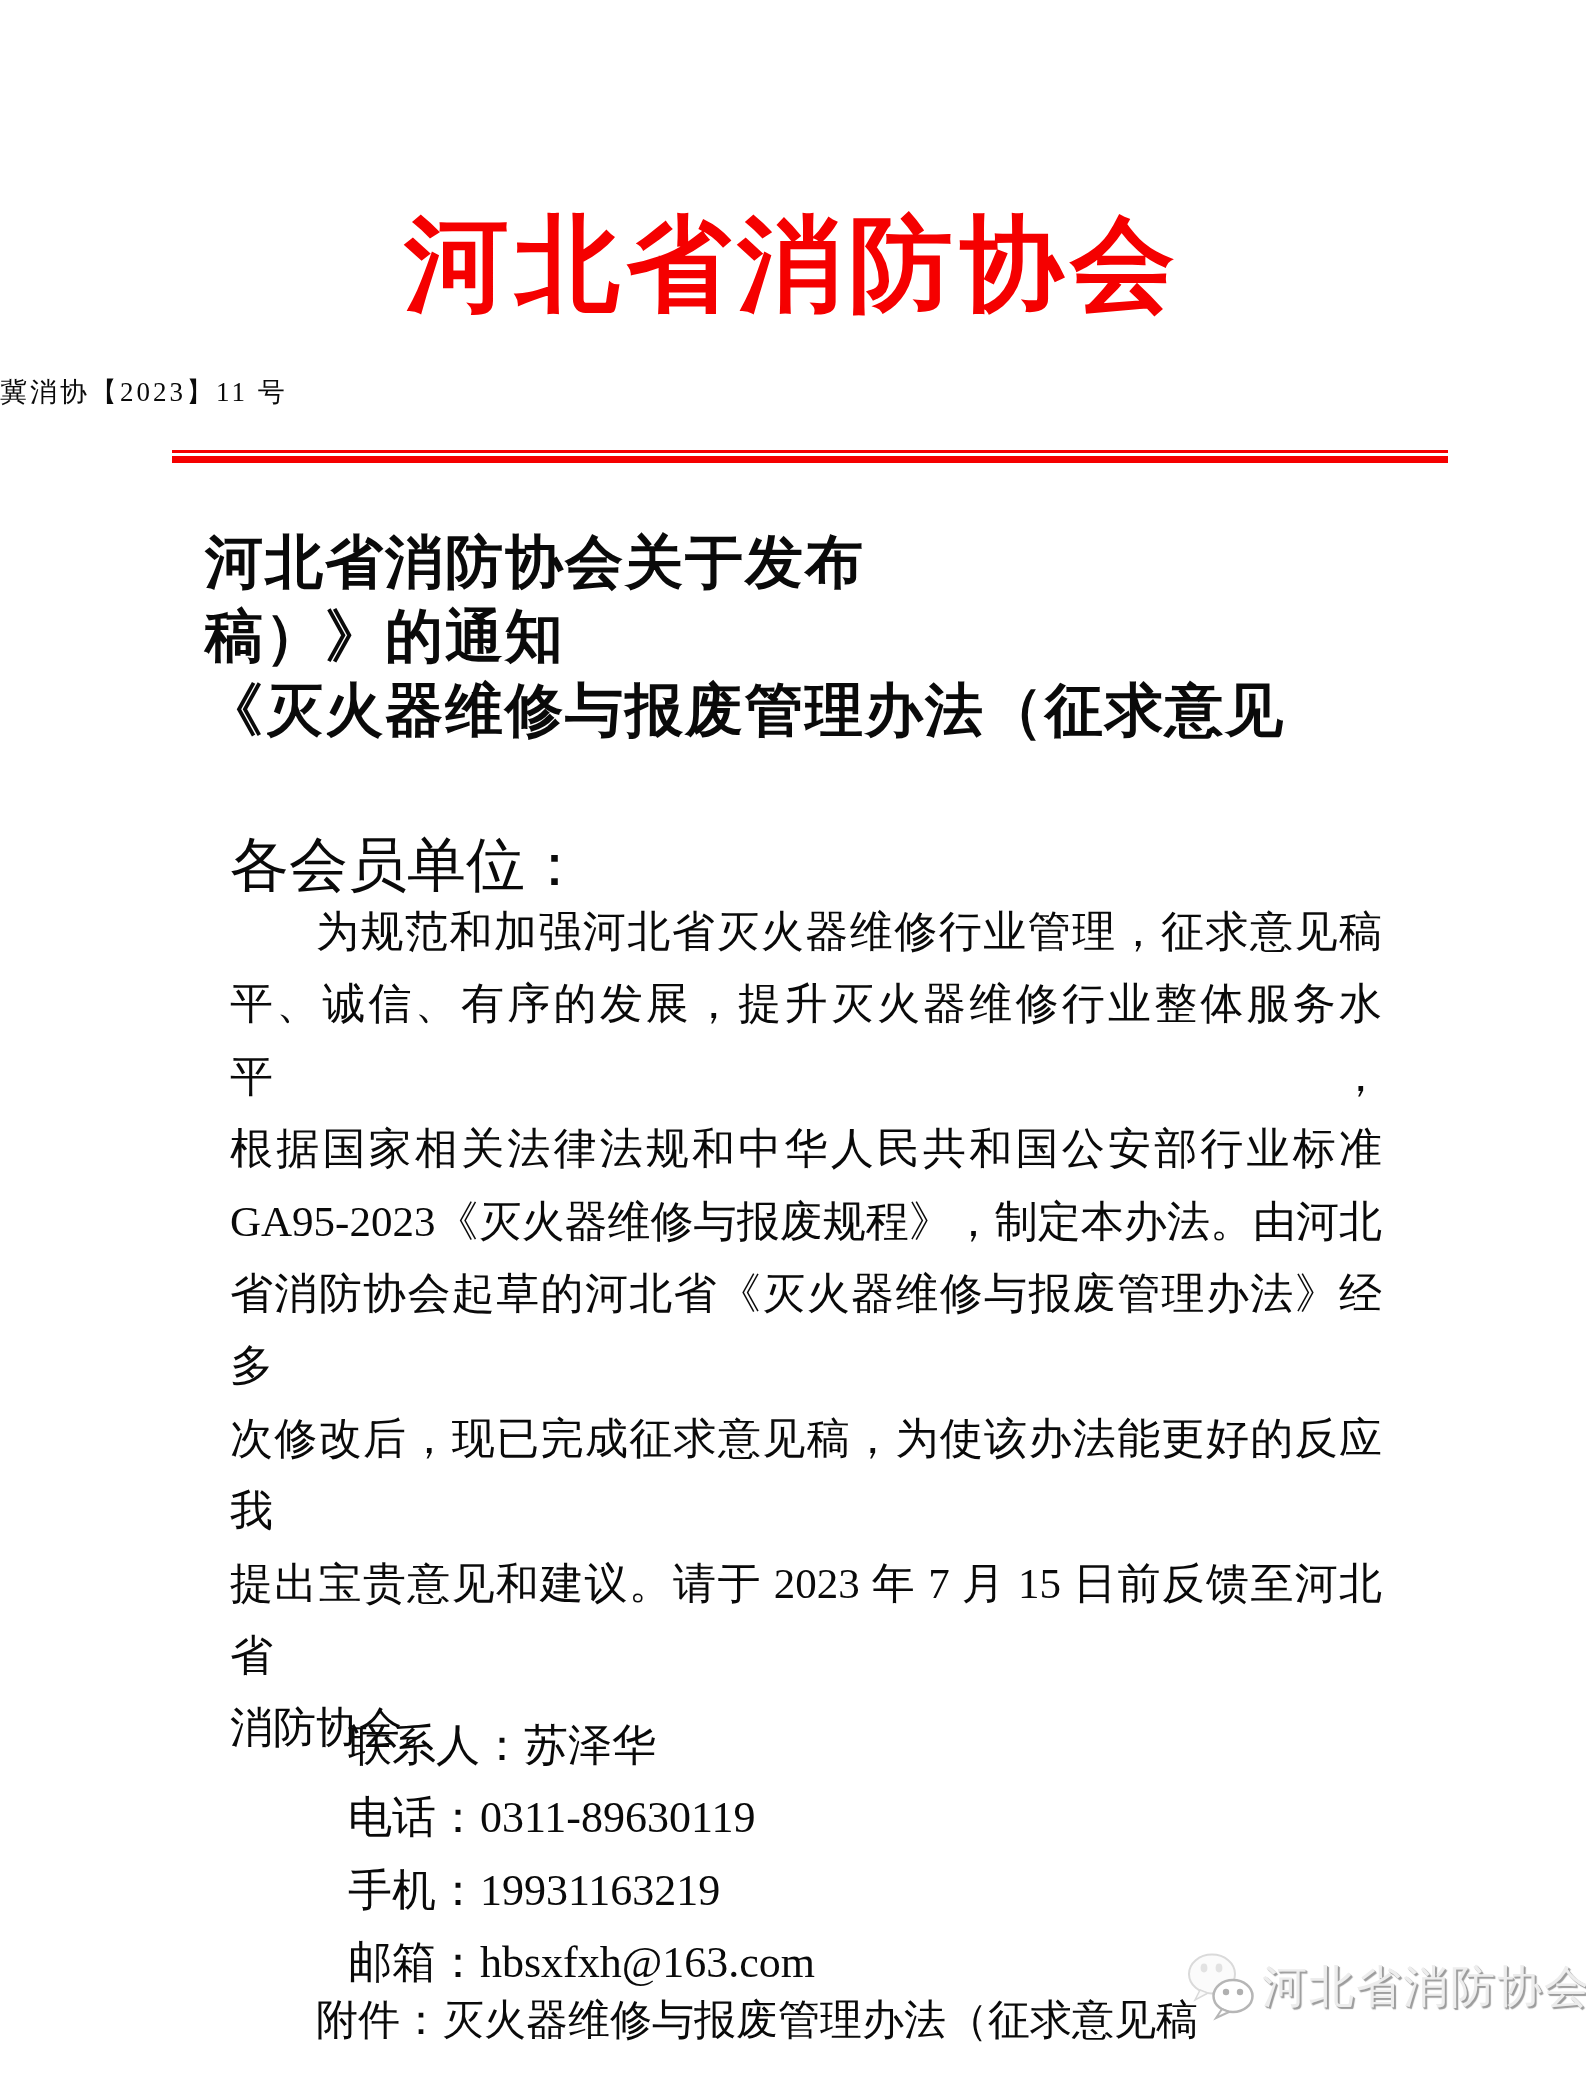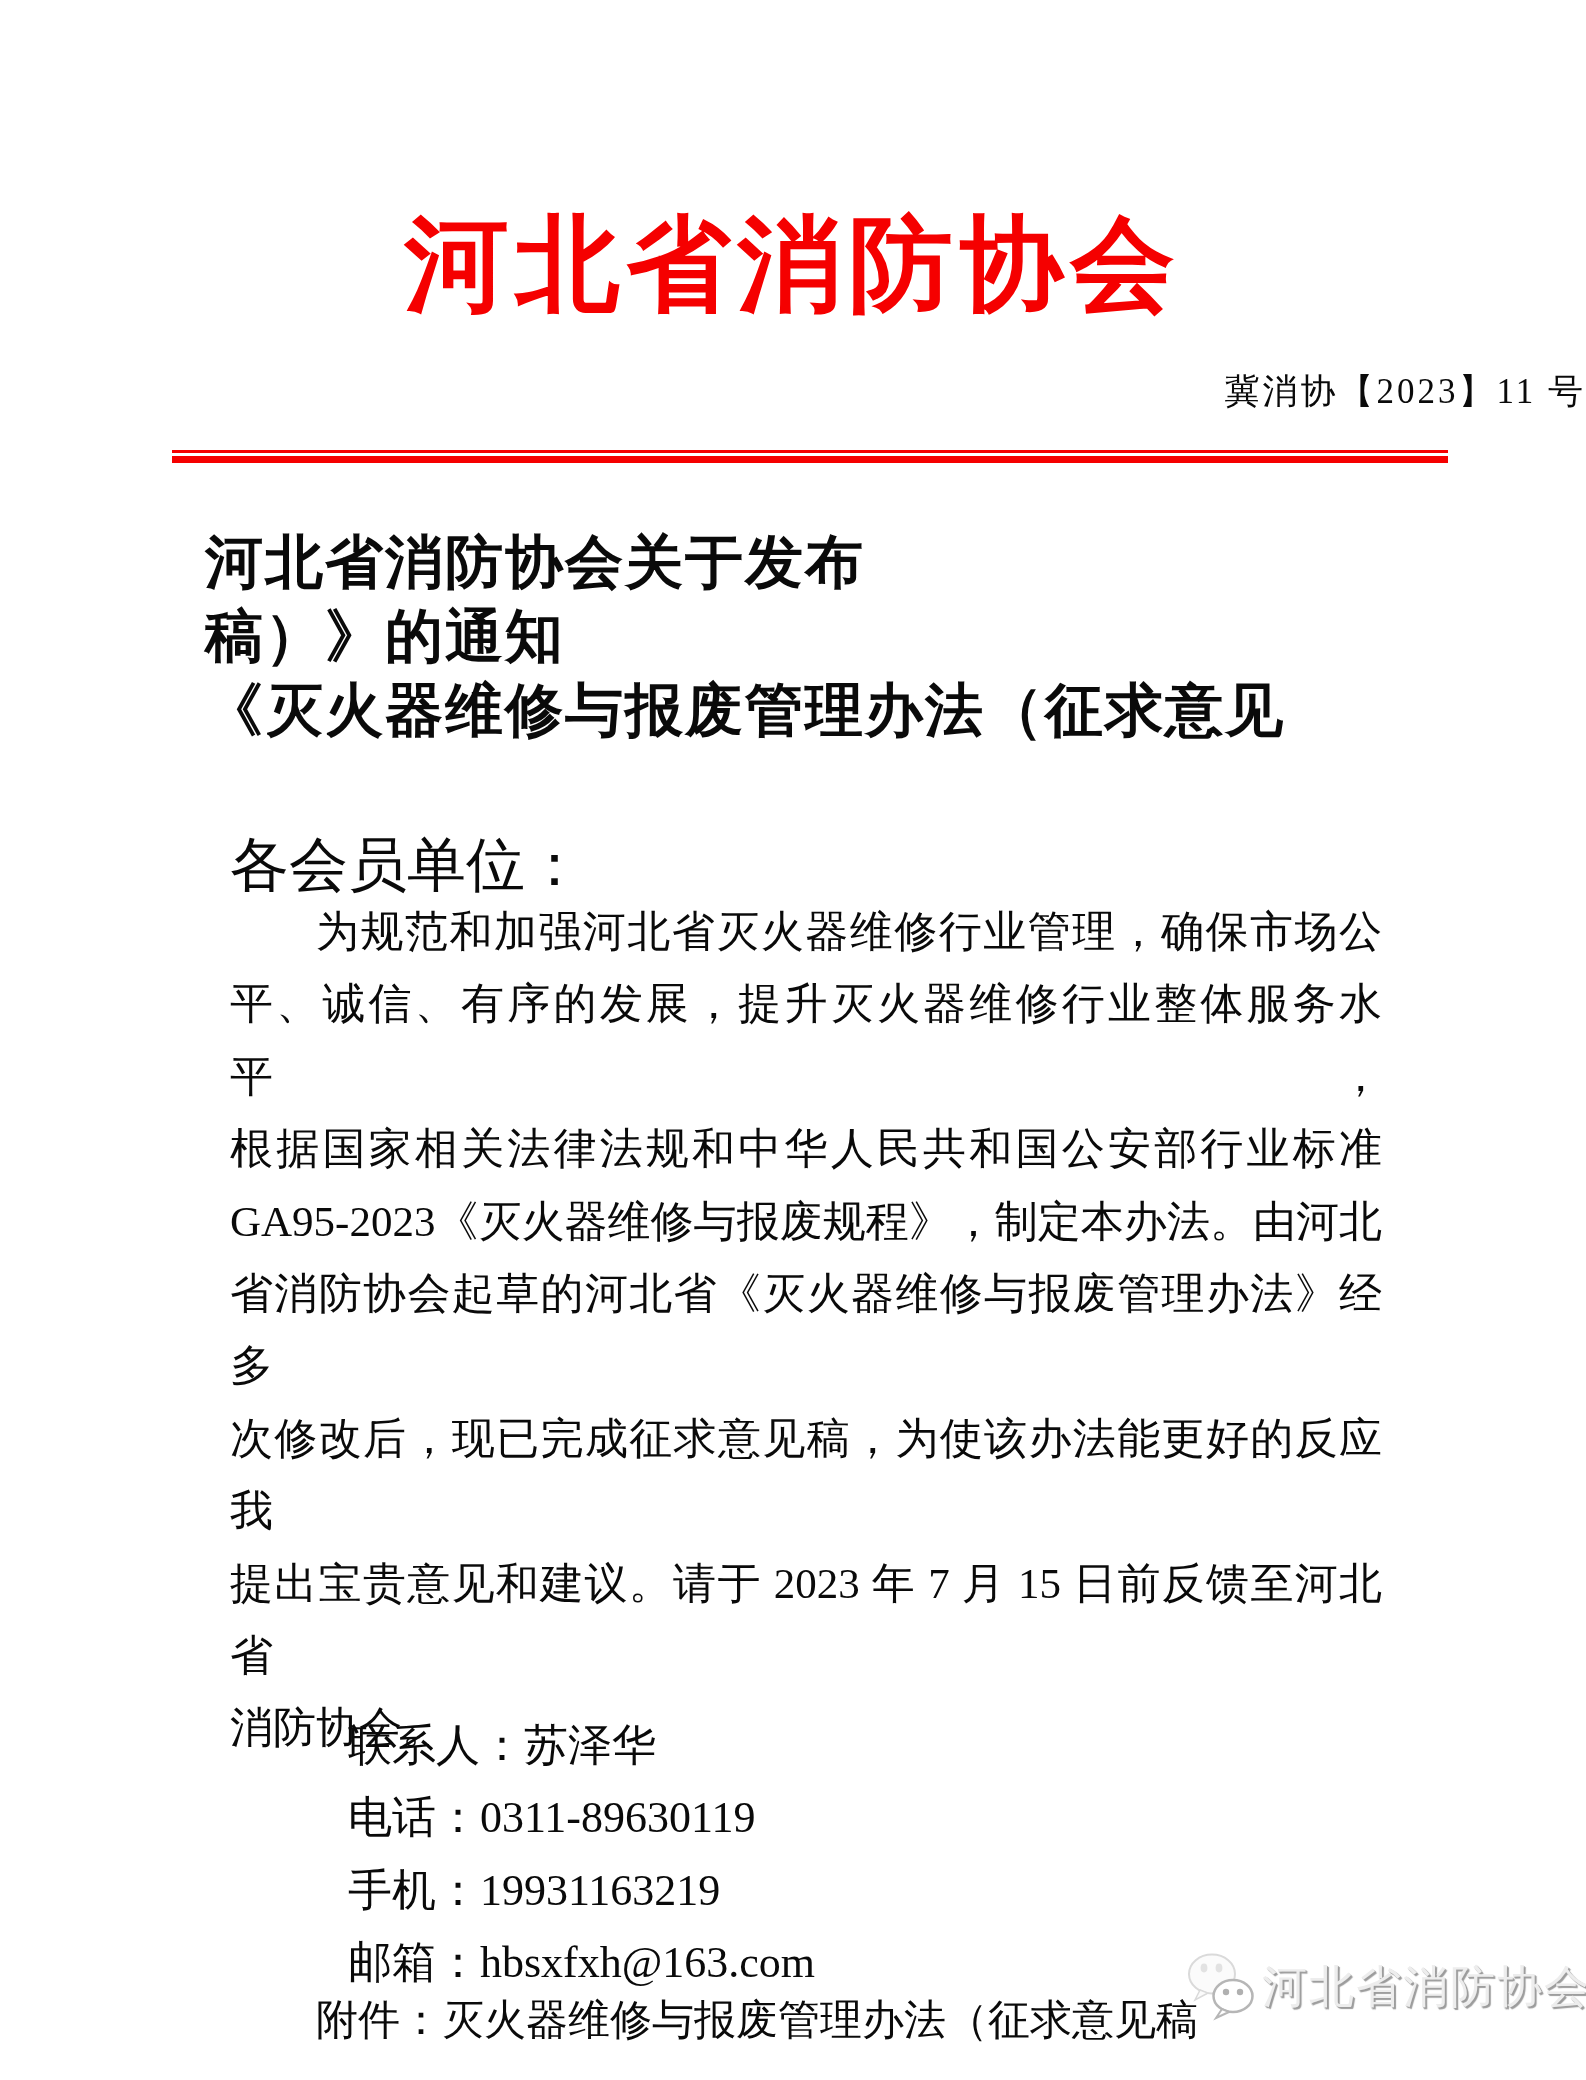--- a/index.html
+++ b/index.html
@@ -27,22 +27,22 @@
     font-weight: bold;
     color: #f50000;
     letter-spacing: 7px;
     white-space: nowrap;
   }
   .doc-number {
     position: absolute;
     top: 364px;
     left: 0;
     width: 100%;
-    text-align: right;
-    font-size: 35px;
+    text-align: left;
+    font-size: 27px;
     line-height: 56px;
     letter-spacing: 3px;
     white-space: nowrap;
   }
   .red-rule {
     position: absolute;
     top: 450px;
     left: 172px;
     width: 1276px;
   }
@@ -145,21 +145,21 @@
 
   <div class="notice-title">
     <div>河北省消防协会关于发布</div>
     <div>稿）》的通知</div>
     <div>《灭火器维修与报废管理办法（征求意见</div>
   </div>
 
   <div class="salutation">各会员单位：</div>
 
   <div class="body-block">
-    <div class="body-line first">为规范和加强河北省灭火器维修行业管理，确保市场公</div>
+    <div class="body-line first">为规范和加强河北省灭火器维修行业管理，征求意见稿</div>
     <div class="body-line">平、诚信、有序的发展，提升灭火器维修行业整体服务水平，</div>
     <div class="body-line">根据国家相关法律法规和中华人民共和国公安部行业标准</div>
     <div class="body-line">GA95-2023《灭火器维修与报废规程》，制定本办法。由河北</div>
     <div class="body-line">省消防协会起草的河北省《灭火器维修与报废管理办法》经多</div>
     <div class="body-line">次修改后，现已完成征求意见稿，为使该办法能更好的反应我</div>
     <div class="body-line">提出宝贵意见和建议。请于 2023 年 7 月 15 日前反馈至河北省</div>
     <div class="body-line last">消防协会。</div>
   </div>
 
   <div class="contacts">

